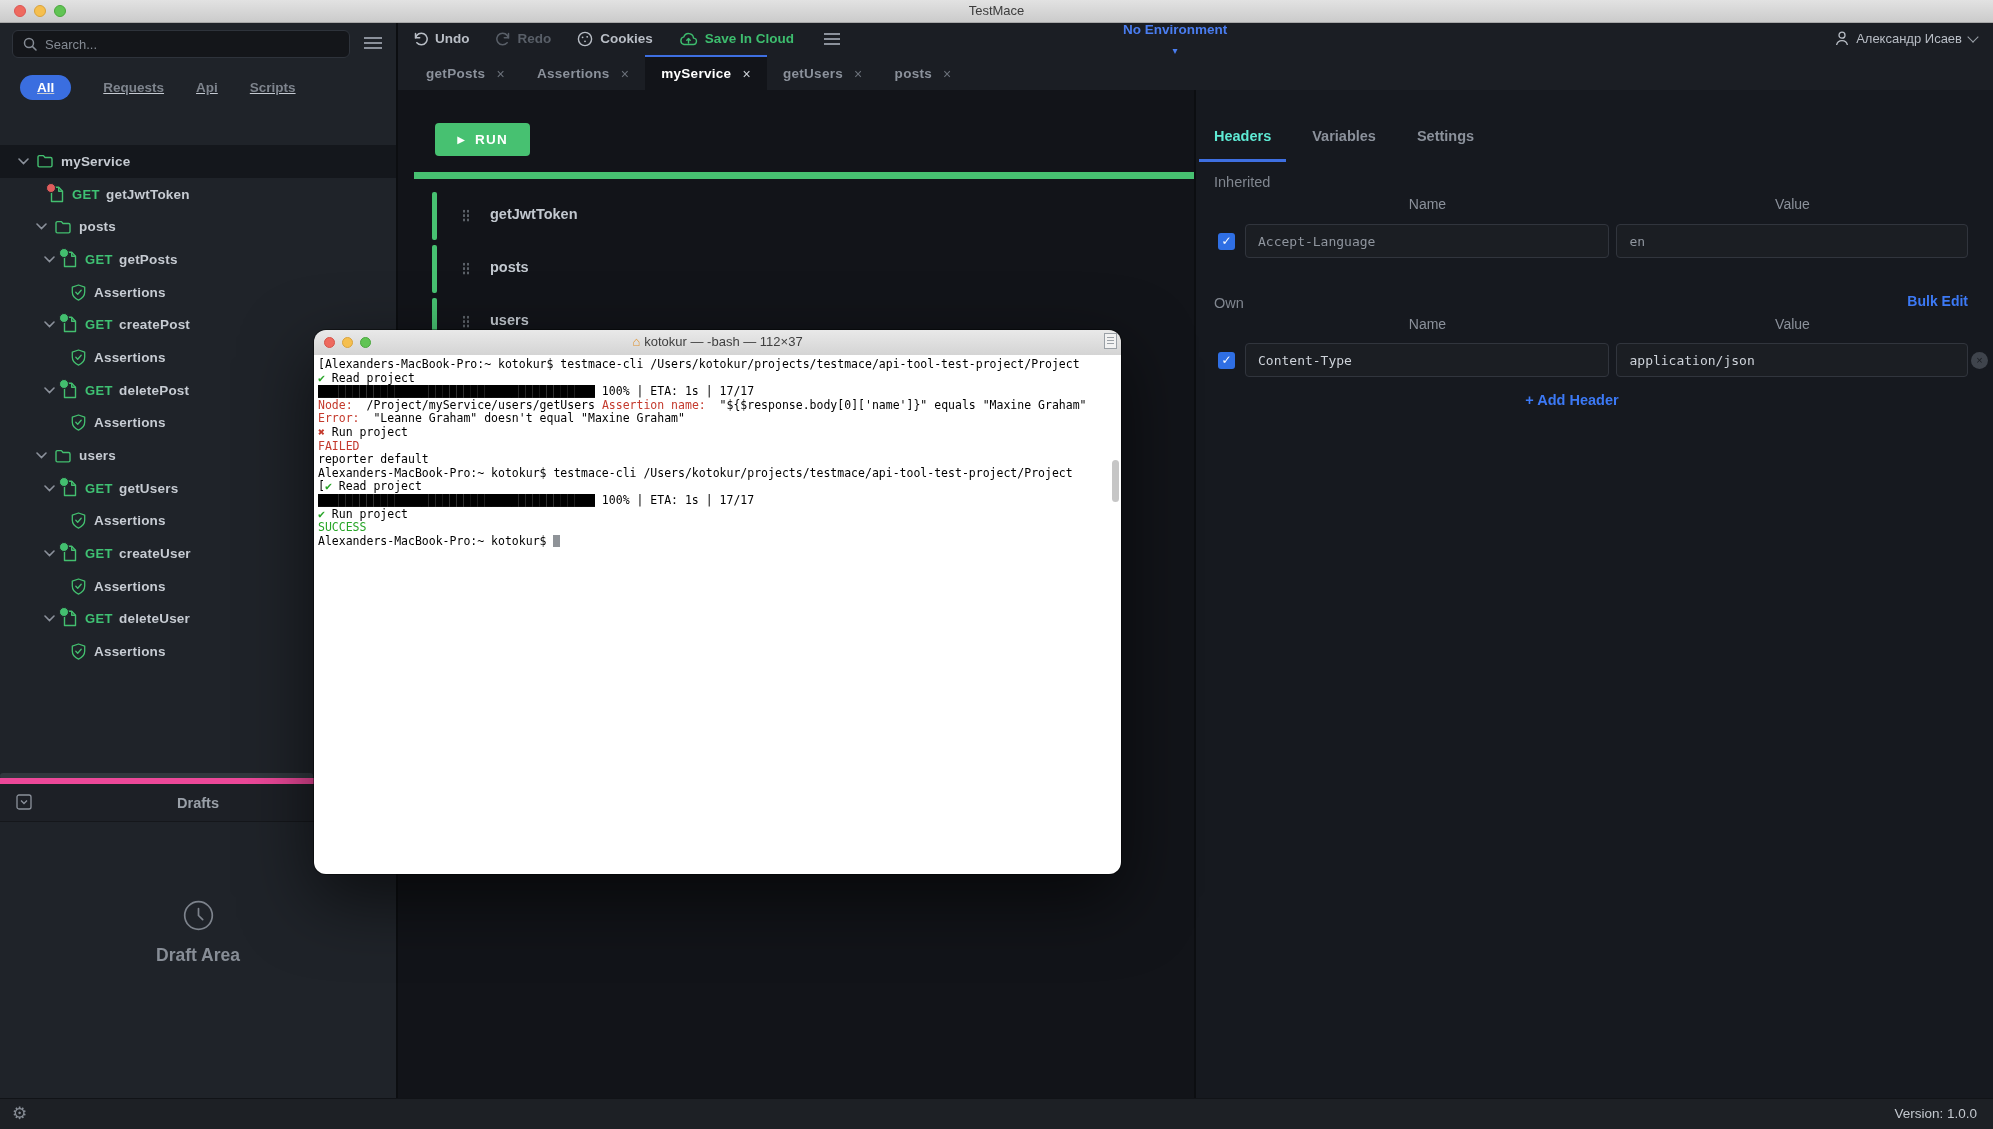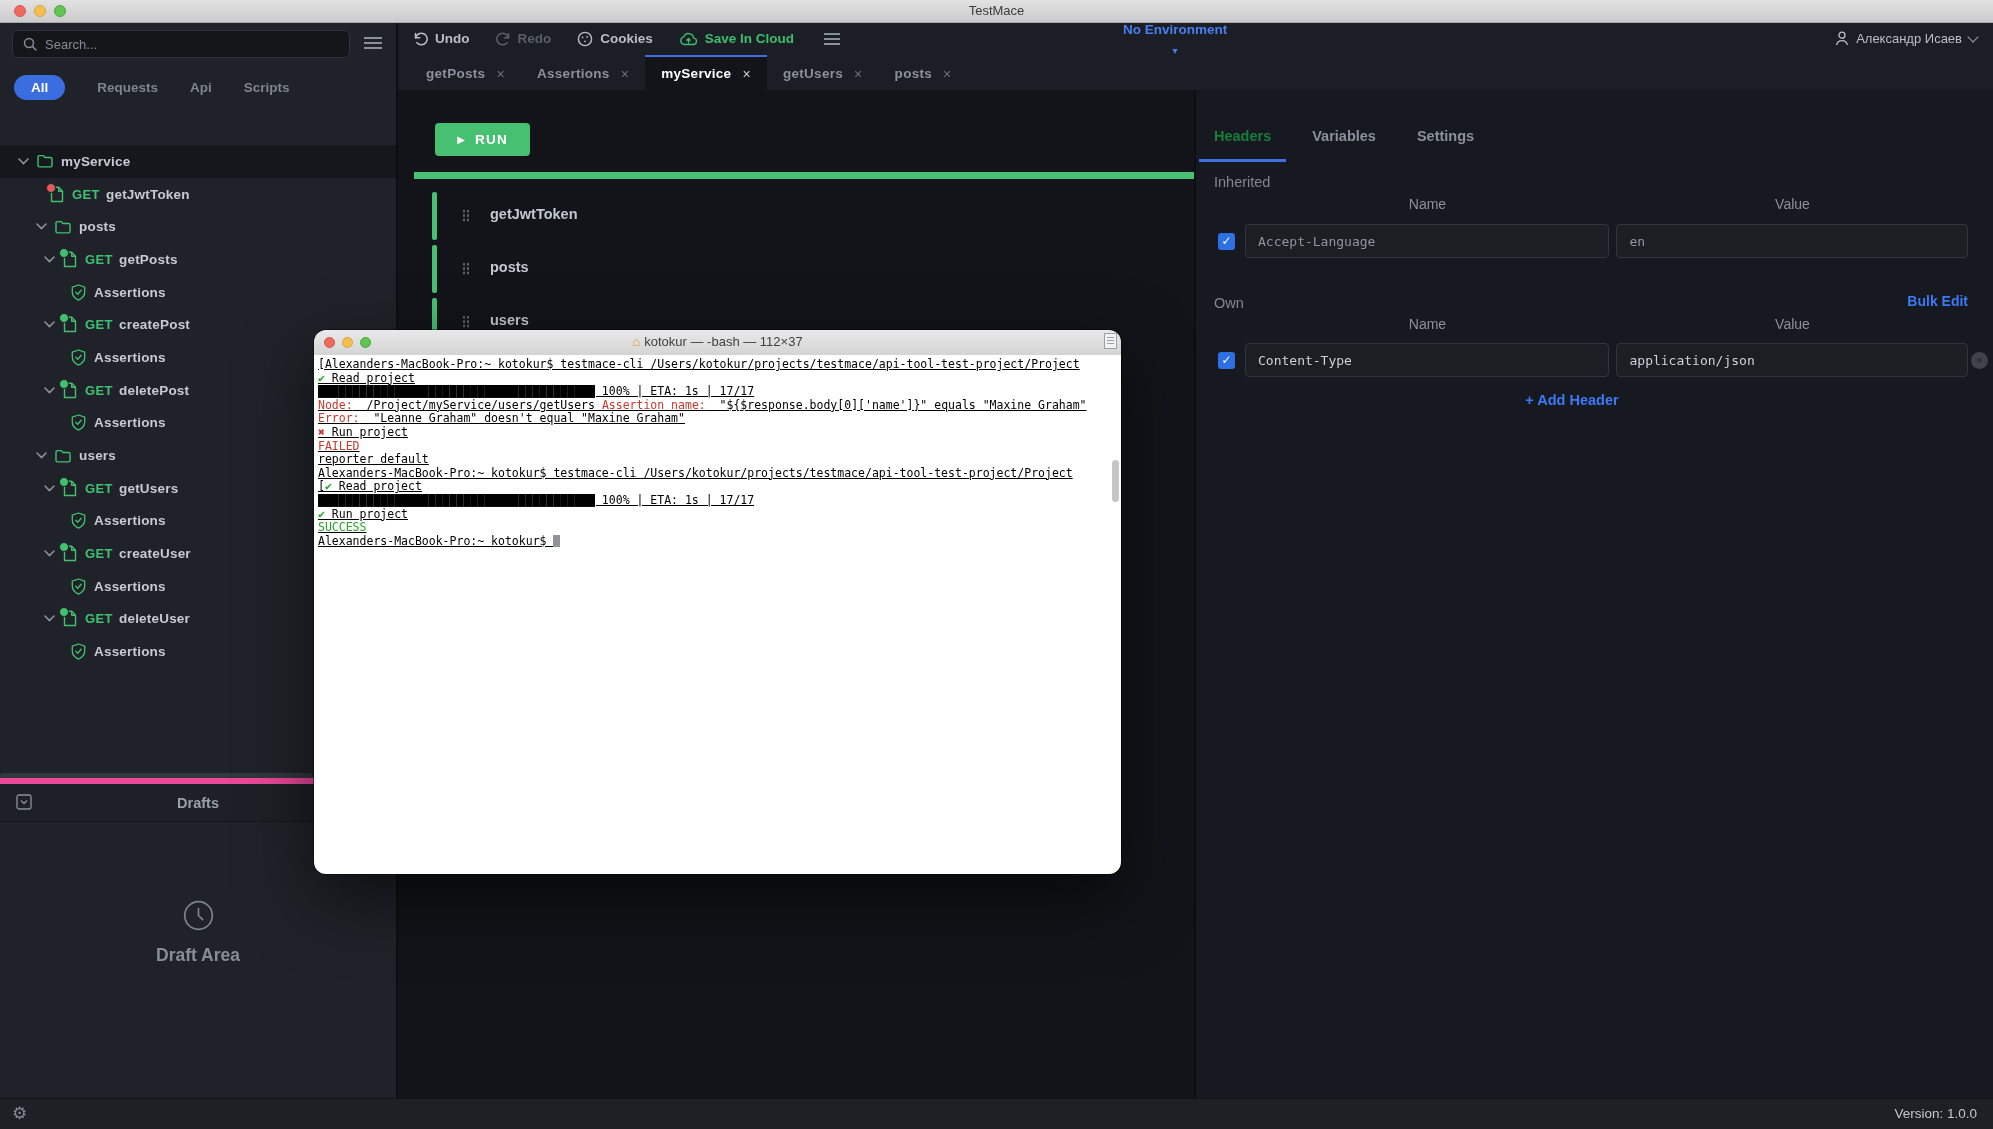--- a/index.html
+++ b/index.html
@@ -44,21 +44,21 @@
 
   
   .sidebar{position:absolute;left:0;top:22px;width:398px;height:1076px;background:#1f2329;
            border-right:2px solid #0c0e11;box-sizing:border-box;}
   .search{position:absolute;left:12px;top:8px;width:338px;height:28px;background:#14161a;
           border:1px solid #2e333b;border-radius:6px;display:flex;align-items:center;gap:8px;
           padding:0 10px;box-sizing:border-box;}
   .search-text{font-size:13px;color:#858b94;}
   .side-burger{position:absolute;right:14px;top:20px;width:18px;height:2px;background:#8b919b;
                box-shadow:0 5px 0 #8b919b,0 -5px 0 #8b919b;cursor:pointer;}
-  .filters{position:absolute;left:14px;top:53px;display:flex;align-items:center;gap:32px;}
+  .filters{position:absolute;left:20px;top:53px;display:flex;align-items:center;gap:32px;text-decoration:underline;}
   .pill{background:#3a6ee0;color:#fff;font-size:13.5px;font-weight:700;padding:5px 17px;border-radius:15px;cursor:pointer;}
   .filter{color:#7e848d;font-size:13.5px;font-weight:600;cursor:pointer;}
 
   .project-row{position:absolute;left:0;top:90px;width:100%;height:28px;display:flex;align-items:center;
                gap:8px;padding-left:12px;box-sizing:border-box;white-space:nowrap;overflow:hidden;}
   .project-label{color:#959aa2;font-size:14px;font-weight:700;}
   .project-path{color:#767c85;font-size:10.5px;font-weight:600;}
 
   .tree{position:absolute;left:0;top:123px;width:100%;}
   .trow{height:32.7px;display:flex;align-items:center;box-sizing:border-box;cursor:pointer;}
@@ -91,21 +91,21 @@
   .citem{position:absolute;left:0;width:100%;height:48px;}
   .citem .cbar{position:absolute;left:34px;top:0;width:5px;height:48px;background:#47c171;border-radius:2px;}
   .citem .chandle{position:absolute;left:64px;top:17px;width:7px;height:13px;
      background-image:radial-gradient(circle,#5c6269 1px,rgba(0,0,0,0) 1.3px);background-size:4px 4.4px;cursor:grab;}
   .citem .clabel{position:absolute;left:92px;top:14px;font-size:14.5px;font-weight:600;color:#c2c8cf;}
 
   
   .rightpanel{position:absolute;left:1196px;top:90px;right:0;bottom:31px;background:#16191f;}
   .rp-tabs{position:absolute;left:18px;top:38px;display:flex;gap:41px;}
   .rp-tab{font-size:14.5px;font-weight:600;color:#8b919b;position:relative;cursor:pointer;}
-  .rp-tab.active{color:#15803d;font-weight:700;}
+  .rp-tab.active{color:#5eead4;font-weight:700;}
   .rp-tab.active::after{content:"";position:absolute;left:-15px;right:-15px;bottom:-18px;height:3px;background:#3e6fe1;}
   .rp-section-title{position:absolute;left:18px;font-size:14.5px;color:#80868f;}
   .rp-cols{position:absolute;left:49px;right:25px;display:flex;gap:7px;}
   .rp-col{text-align:center;font-size:14px;color:#8b919b;}
   .rp-col.name{flex:365;}
   .rp-col.value{flex:351;}
   .rp-row{position:absolute;left:22px;right:25px;height:34px;display:flex;align-items:center;}
   .cbx{width:17px;height:17px;background:#2f6fe4;border-radius:3px;color:#fff;font-size:12px;
        display:flex;align-items:center;justify-content:center;margin-right:10px;cursor:pointer;flex:none;}
   .hinput{height:34px;background:#1b1e23;border:1px solid #31353d;border-radius:4px;box-sizing:border-box;
@@ -126,21 +126,21 @@
 
   
   .term{position:absolute;left:314px;top:330px;width:807px;height:544px;border-radius:12px;overflow:hidden;
         box-shadow:0 25px 70px rgba(0,0,0,.6), 0 0 0 1px rgba(0,0,0,.4);z-index:10;}
   .term-titlebar{height:25px;background:linear-gradient(#e9e9e9,#d4d4d4);border-bottom:1px solid #a9a9a9;position:relative;}
   .term-dots{position:absolute;left:10px;top:7px;display:flex;gap:7px;}
   .term-dot{width:11px;height:11px;border-radius:50%;box-sizing:border-box;}
   .term-title{position:absolute;left:0;right:0;top:4px;text-align:center;font-size:13px;color:#3f3f3f;}
   .term-house{color:#e0922f;font-size:13px;margin-right:4px;}
   .term-body{position:absolute;top:25px;left:0;right:0;bottom:0;background:#fff;padding:3px 2px 0 4px;
-             font-family:"DejaVu Sans Mono","Liberation Mono",monospace;font-size:11.5px;line-height:13.6px;color:#000;text-decoration:underline;}
+             font-family:"DejaVu Sans Mono","Liberation Mono",monospace;font-size:11.5px;line-height:13.6px;color:#000;}
   .tline{white-space:pre;overflow:hidden;}
   .seg-r{color:#c43a2d;}
   .seg-g{color:#27a527;}
   .cursor{display:inline-block;width:7px;height:12px;background:#8f9398;vertical-align:-2px;}
   .term-widget{position:absolute;top:3px;right:4px;width:11px;height:14px;border:1px solid #9aa0a6;background:#f2f2f2;}
   .term-widget::before{content:"";position:absolute;left:2px;right:2px;top:3px;height:1px;background:#9aa0a6;box-shadow:0 3px 0 #9aa0a6,0 6px 0 #9aa0a6;}
   .term-scroll{position:absolute;right:2px;top:130px;width:7px;height:42px;border-radius:4px;background:#c6c6c6;cursor:pointer;}
 </style>
 </head>
 <body>

